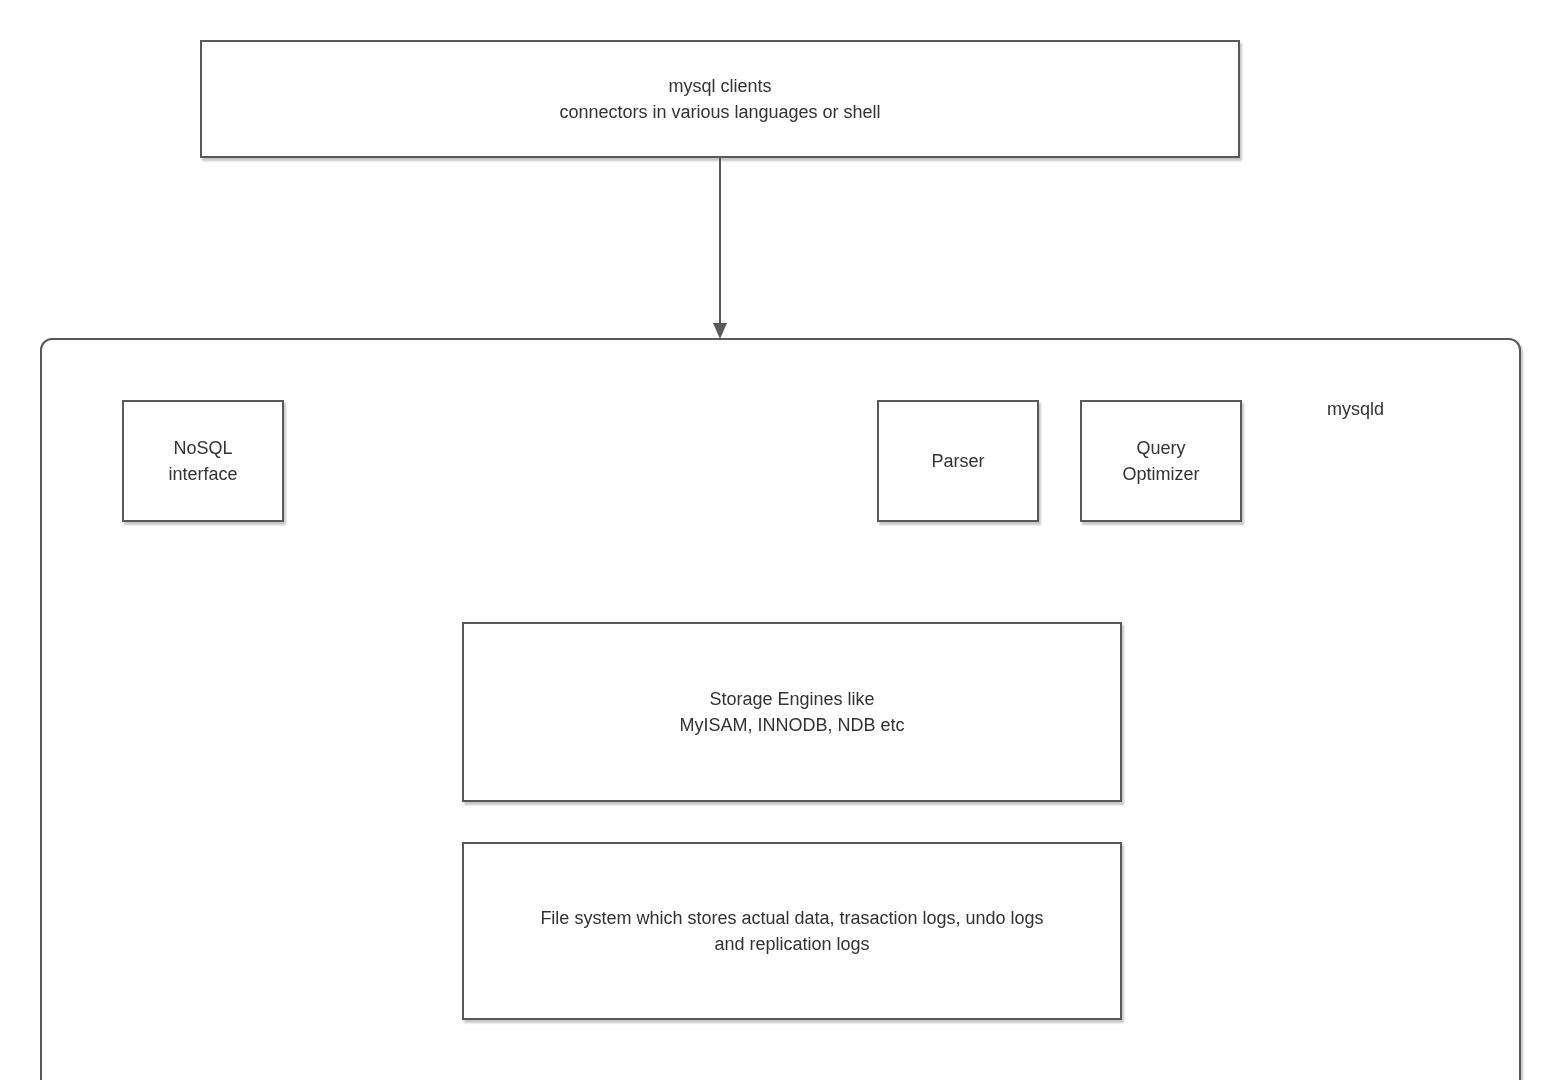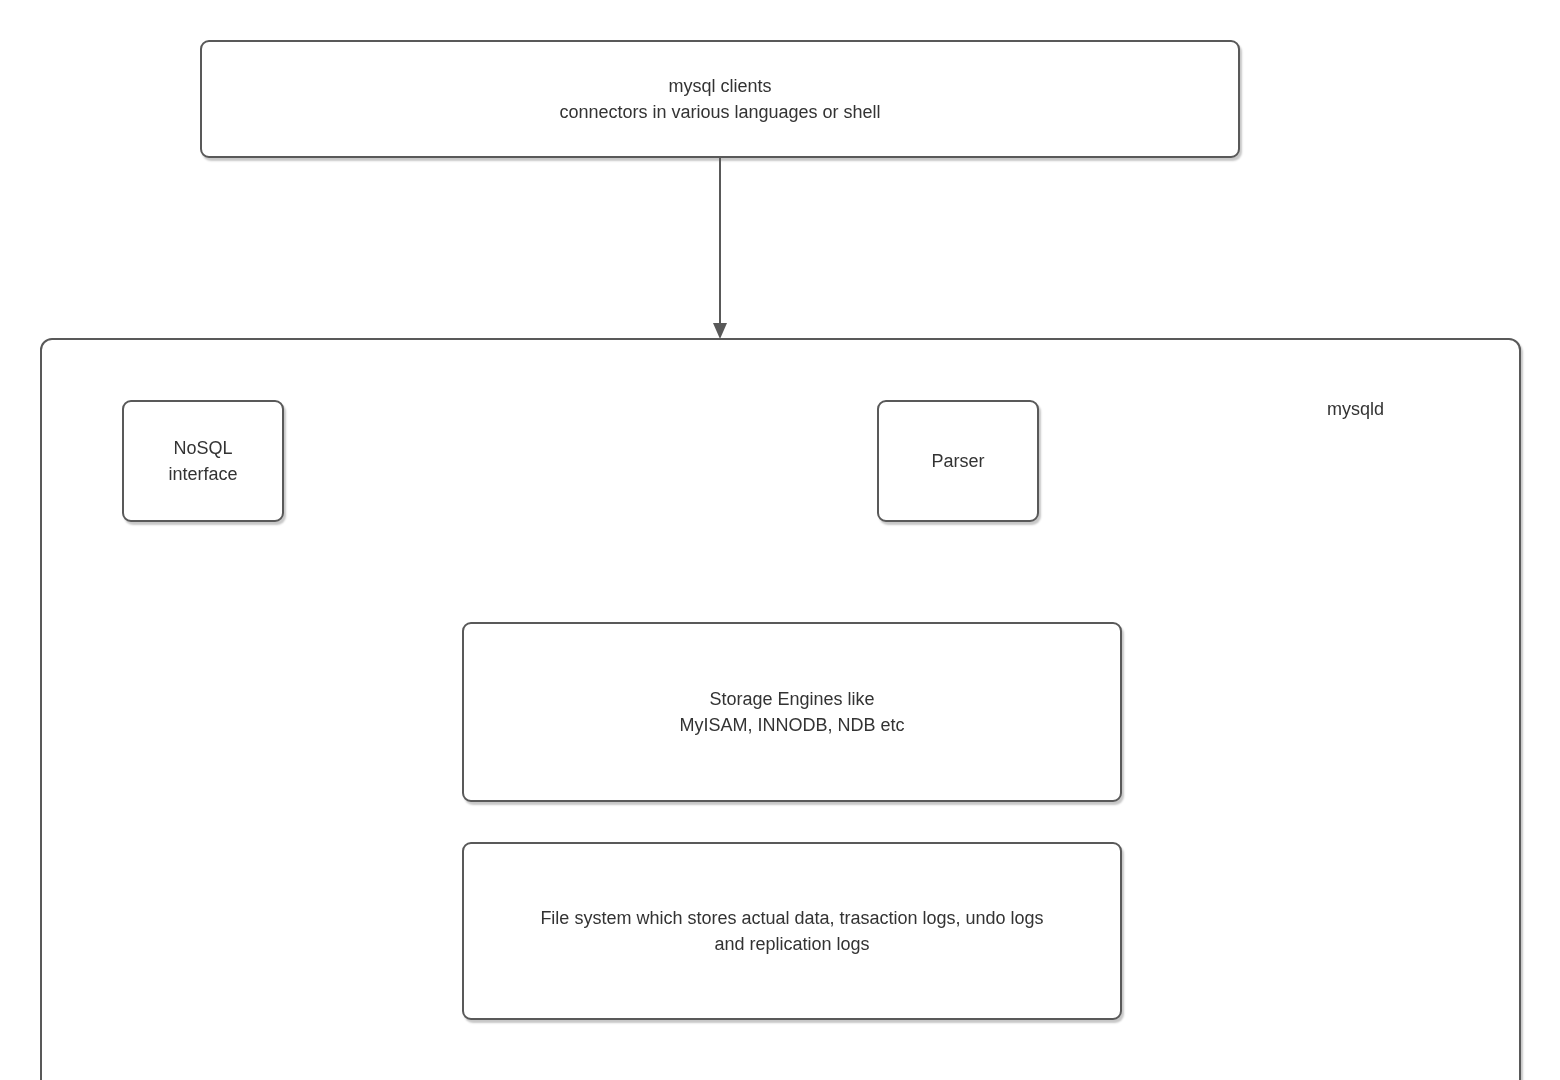--- a/index.html
+++ b/index.html
@@ -12,21 +12,21 @@
     position: relative;
     width: 1560px;
     height: 1080px;
     background: var(--color-background, #ffffff);
     overflow: hidden;
   }
   .node {
     position: absolute;
     box-sizing: border-box;
     border: 2px solid var(--color-border, #595959);
-    border-radius: 9px;
+    border-radius: 0;
     background: var(--color-background, #ffffff);
     color: var(--color-text, #333333);
     display: flex;
     align-items: center;
     justify-content: center;
     text-align: center;
     font-size: 18px;
     line-height: 1.45;
     white-space: pre-line;
     box-shadow: 2px 3px 2px rgba(0,0,0,0.22);
@@ -88,20 +88,24 @@
       <span>NoSQL
 interface</span>
     </div>
 
 
 
     <div class="node comp comp-3">
       <span>Parser</span>
     </div>
 
+    <div class="node comp comp-4">
+      <span>Query
+Optimizer</span>
+    </div>
 
     <div class="node storage">
       <span>Storage Engines like
 MyISAM, INNODB, NDB etc</span>
     </div>
 
     <div class="node filesystem">
       <span>File system which stores actual data, trasaction logs, undo logs
 and replication logs</span>
     </div>

